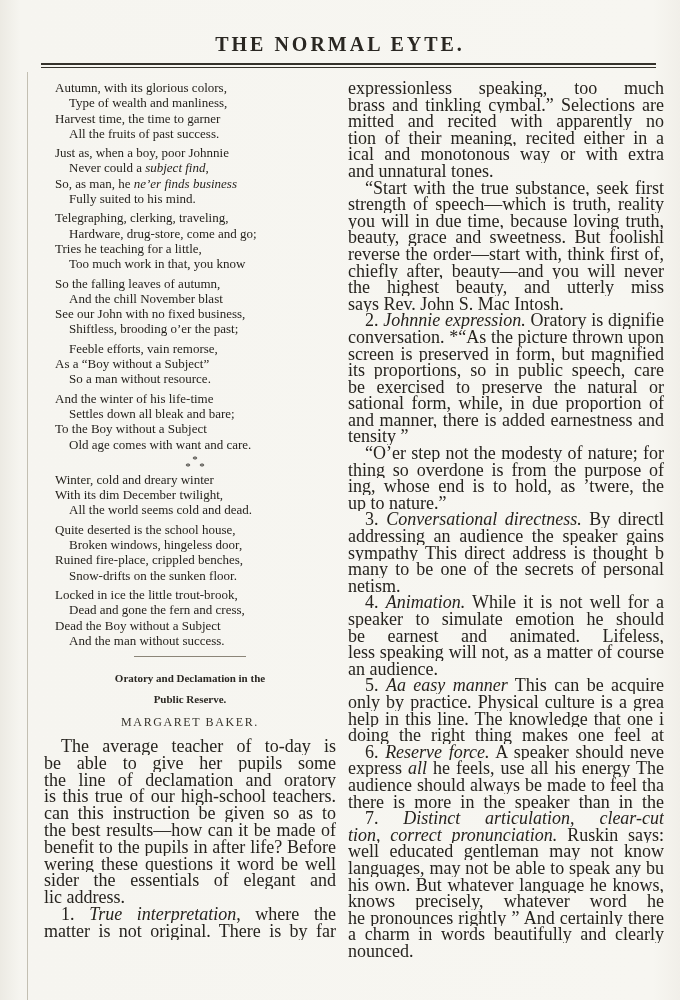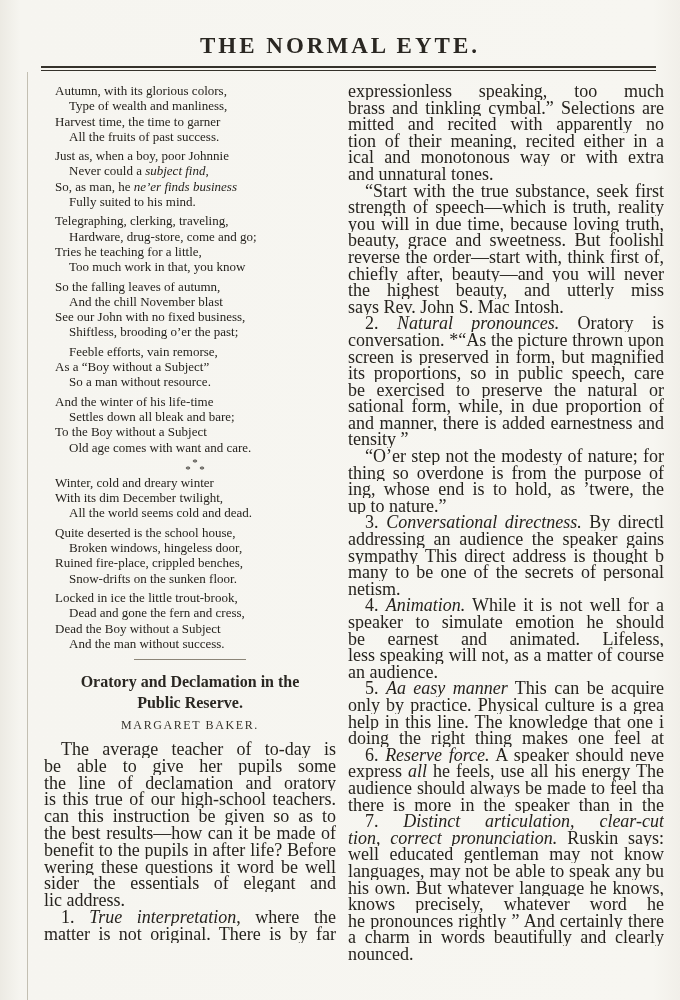--- a/index.html
+++ b/index.html
@@ -5,37 +5,37 @@
   html,body { margin:0; padding:0; }
   body { width:680px; height:1000px; overflow:hidden; }
   .page {
     position:relative; width:680px; height:1000px; overflow:hidden;
     background:linear-gradient(90deg,#eceae3 0,#f6f5f0 3%,#f7f6f1 96%,#f1efe9 100%);
     color:#26231e;
     font-family:"Liberation Serif","DejaVu Serif",serif;
   }
   .left-edge-line { position:absolute; left:27px; top:72px; bottom:0; width:1px; background:#c3bfb2; }
   .masthead { text-align:center; padding-top:33px; }
-  .masthead-title { font-weight:bold; font-size:23px; letter-spacing:3px; color:#2a2722; }
+  .masthead-title { font-weight:bold; font-size:20px; letter-spacing:3px; color:#2a2722; }
   .masthead-rule { margin:7px 24px 0 41px; height:2px; border-top:2px solid #35322b; border-bottom:1px solid #35322b; }
   .columns { display:flex; padding:12px 16px 0 44px; }
   .col-left { width:292px; }
   .col-right { width:316px; margin-left:12px; }
 
   
   .poem { font-size:13px; padding-left:11px; }
   .pline { line-height:15.3px; max-height:15.3px; overflow:hidden; white-space:nowrap; }
   .pline.ind { padding-left:14px; }
   .stanza { margin-bottom:4px; }
   .asterism { text-align:center; font-size:11px; margin:0 0 2px; }
   .asterism div { line-height:7px; letter-spacing:1px; }
 
   
   .section-divider { width:112px; height:0; border-top:1px solid #8b8578; margin:8px auto 11px; }
-  .article-heading { margin:0; font-size:16px; font-weight:bold; text-align:center; line-height:21px; color:#2a2722; }
+  .article-heading { margin:0; font-size:11px; font-weight:bold; text-align:center; line-height:21px; color:#2a2722; }
   .article-heading span { display:block; white-space:nowrap; }
   .byline { text-align:center; font-size:12px; letter-spacing:1.6px; margin:5px 0 8px; color:#36332c; }
 
   .prose { font-size:18px; }
   .line { text-align:justify; text-align-last:justify; overflow:hidden; }
   .col-left .line { line-height:16.8px; max-height:16.8px; }
   .col-right .line { line-height:16.6px; max-height:16.6px; }
   .line.lastline { text-align-last:left; }
   .para.indent > .line:first-child { text-indent:17px; }
   .it { font-style:italic; }
@@ -151,21 +151,21 @@
             <div class="line"><span>“Start with the true substance, seek first th</span></div>
             <div class="line"><span>strength of speech—which is truth, reality—an</span></div>
             <div class="line"><span>you will in due time, because loving truth, ad</span></div>
             <div class="line"><span>beauty, grace and sweetness.  But foolishl</span></div>
             <div class="line"><span>reverse the order—start with, think first of, aim</span></div>
             <div class="line"><span>chiefly after, beauty—and you will never reac</span></div>
             <div class="line"><span>the highest beauty, and utterly miss strength,</span></div>
             <div class="line lastline"><span>says Rev. John S. Mac Intosh.</span></div>
           </div>
           <div class="para indent">
-            <div class="line"><span>2.  </span><span class="it">Natural pronounces.</span><span>  Oratory is dignifie</span></div>
+            <div class="line"><span>2.  </span><span class="it">Johnnie expression.</span><span>  Oratory is dignifie</span></div>
             <div class="line"><span>conversation.  *“As the picture thrown upon th</span></div>
             <div class="line"><span>screen is preserved in form, but magnified in al</span></div>
             <div class="line"><span>its proportions, so in public speech, care shoul</span></div>
             <div class="line"><span>be exercised to preserve the natural or conver</span></div>
             <div class="line"><span>sational form, while, in due proportion of voic</span></div>
             <div class="line"><span>and manner, there is added earnestness and in</span></div>
             <div class="line lastline"><span>tensity ”</span></div>
           </div>
           <div class="para indent">
             <div class="line"><span>“O’er step not the modesty of nature; for any</span></div>

